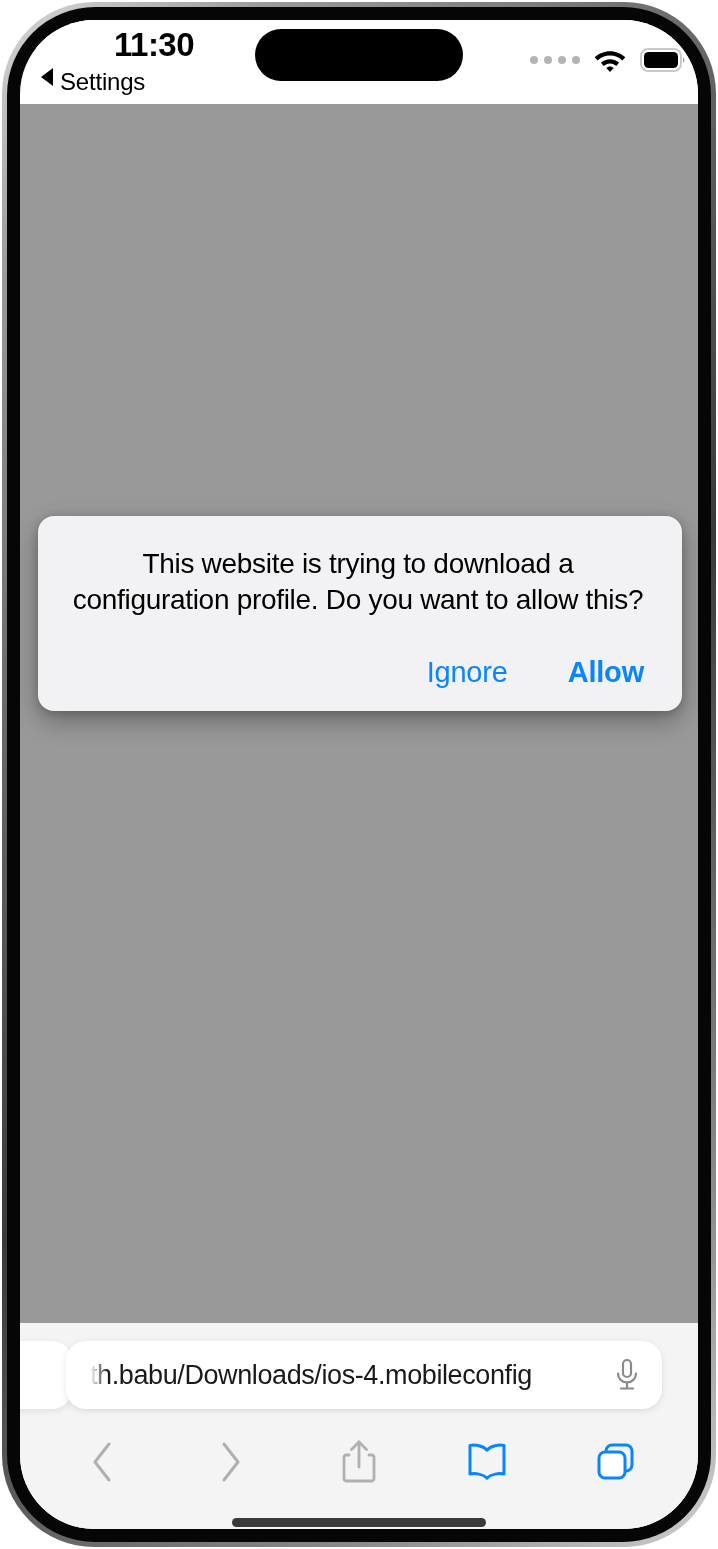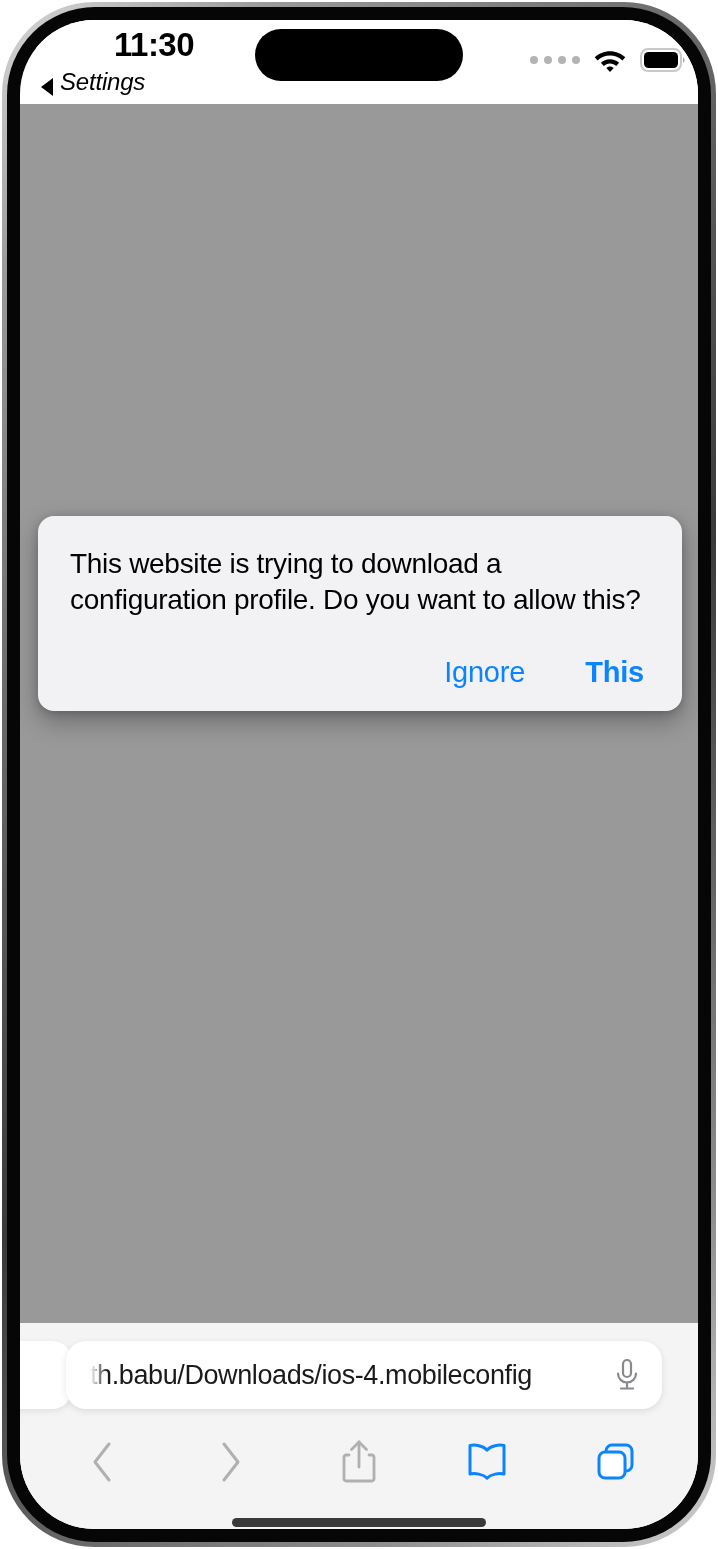--- a/index.html
+++ b/index.html
@@ -68,24 +68,23 @@
     font-size: 33px;
     font-weight: bold;
     letter-spacing: -0.5px;
     color: #000000;
   }
   #back-to-settings {
     position: absolute;
     left: 5px;
     top: 48px;
     display: flex;
-    align-items: flex-end;
+    align-items: flex-start;
     gap: 7px;
     color: #000000;
-    font-style: italic;
   }
   #back-triangle {
     width: 0; height: 0;
     border-top: 9px solid transparent;
     border-bottom: 9px solid transparent;
     border-right: 12px solid #000000;
   }
   #back-label {
     font-size: 24px;
     font-weight: 500;
@@ -125,20 +124,21 @@
     position: absolute;
     left: 18px;
     top: 496px;
     width: 644px;
     box-sizing: border-box;
     background: #f2f2f5;
     border-radius: 16px;
     padding: 30px 30px 22px 32px;
     box-shadow: 0 10px 26px rgba(0,0,0,0.30), 0 2px 8px rgba(0,0,0,0.18);
     z-index: 6;
+    text-align: center;
   }
   #dialog-message {
     font-size: 28px;
     line-height: 36px;
     color: #000000;
     letter-spacing: -0.3px;
     margin: 0;
     padding-right: 6px;
   }
   #dialog-actions {
@@ -298,21 +298,21 @@
         </span>
       </div>
     </div>
 
     <div id="web-content"></div>
 
     <div id="download-profile-dialog">
       <p id="dialog-message">This website is trying to download a configuration profile. Do you want to allow this?</p>
       <div id="dialog-actions">
         <span id="ignore-button">Ignore</span>
-        <span id="allow-button">This</span>
+        <span id="allow-button">Allow</span>
       </div>
     </div>
 
     <div id="browser-bottom-bar">
 
       <div id="adjacent-tab-card"></div>
 
       <div id="url-bar">
         <span id="url-text">th.babu/Downloads/ios-4.mobileconfig</span>
         <svg id="microphone-icon" width="26" height="34" viewBox="0 0 26 34">

